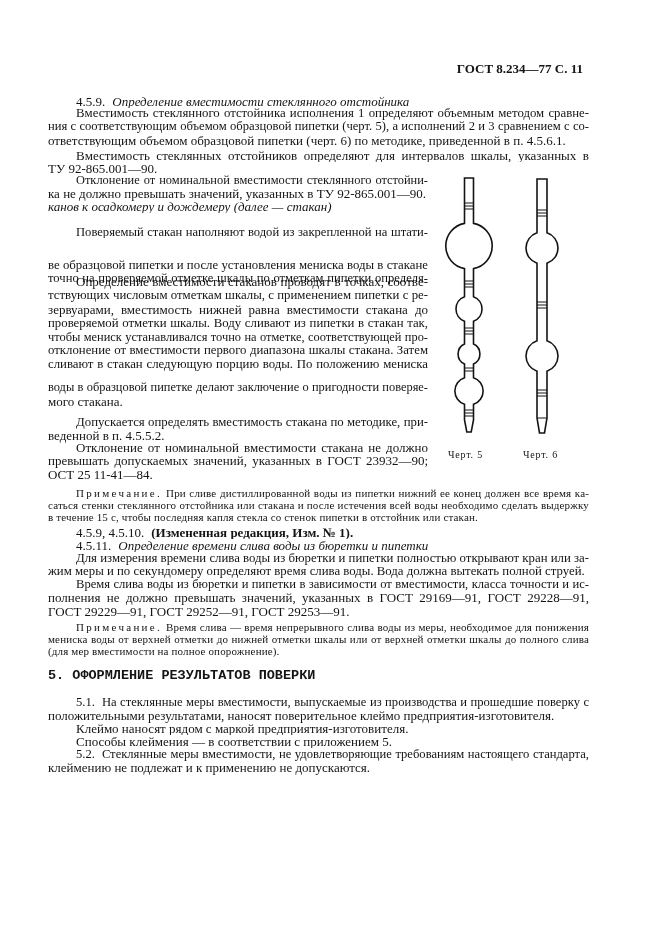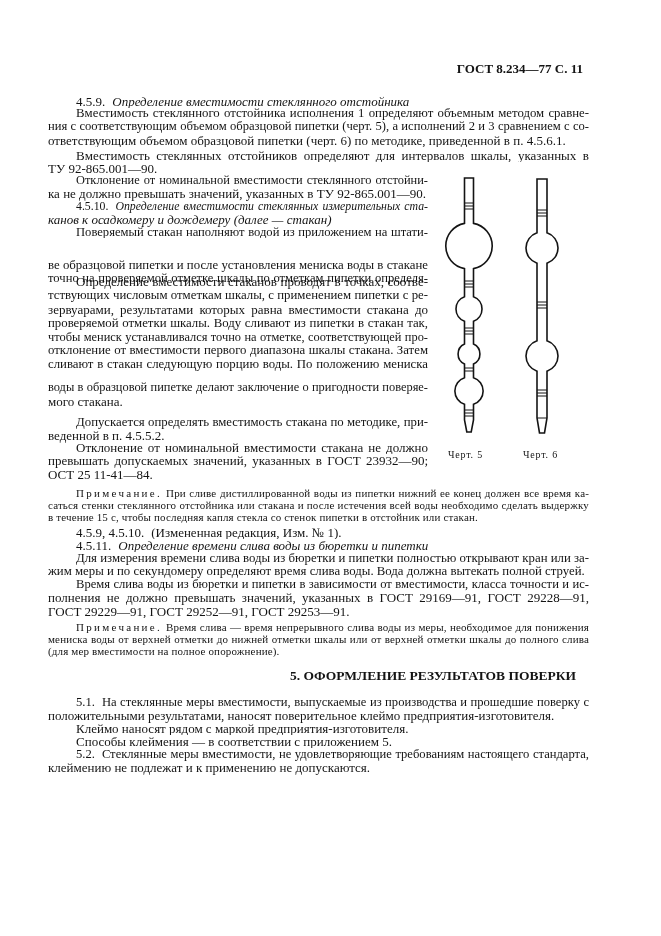--- a/index.html
+++ b/index.html
@@ -5,30 +5,30 @@
   html, body { margin: 0; padding: 0; background: #ffffff; }
   body { width: 661px; height: 936px; position: relative; overflow: hidden;
          font-family: "Liberation Serif", "DejaVu Serif", serif; color: #141414; }
   .blk { position: absolute; left: 48px; }
   .full { width: 541px; }
   .narrow { width: 380px; }
   .ln { height: 13.4px; line-height: 13.4px; font-size: 13px; overflow: hidden; white-space: normal; }
   .j { text-align: justify; text-align-last: justify; }
   .in { text-indent: 28px; }
   .it { font-style: italic; }
-  .b { font-weight: normal; }
+  .b { font-weight: bold; }
   .num { margin-right: 7px; }
   .note .ln { height: 12px; line-height: 12px; font-size: 11px; letter-spacing: 0.15px; }
   .spaced { letter-spacing: 2.3px; margin-right: 4px; }
   .p2tall .ln { height: 13.9px; line-height: 13.9px; }
   .p1tight .ln { height: 12.4px; line-height: 12.4px; }
   .hdr { position: absolute; top: 62px; left: 400px; width: 183px; text-align: right;
          font-weight: bold; font-size: 13px; line-height: 14px; }
-  .sec-head { position: absolute; top: 669px; left: 48px; width: 528px; text-align: right;
-              font-weight: bold; font-size: 13.5px; line-height: 14px; }
+  .sec-head { position: absolute; top: 669px; left: 48px; width: 528px; text-align: left;
+              font-weight: bold; font-size: 13.5px; line-height: 14px; font-family: Liberation Mono, monospace; }
   .figs { position: absolute; left: 0; top: 0; width: 661px; height: 936px; pointer-events: none; }
   .cap { position: absolute; top: 449px; font-size: 10px; letter-spacing: 0.8px; line-height: 12px; }
 </style>
 </head>
 <body>
 
 <div class="hdr">ГОСТ 8.234—77 С. 11</div>
 
 <div class="blk full" style="top:95px">
   <div class="ln in"><span class="num">4.5.9.</span><span class="it">Определение вместимости стеклянного отстойника</span></div>
@@ -41,32 +41,31 @@
 <div class="blk full" style="top:149px">
   <div class="ln j in">Вместимость стеклянных отстойников определяют для интервалов шкалы, указанных в</div>
   <div class="ln">ТУ 92-865.001—90.</div>
 </div>
 <div class="blk narrow" style="top:174px">
   <div class="ln j in" style="font-size: 12.4px;">Отклонение от номинальной вместимости стеклянного отстойни-</div>
   <div class="ln">ка не должно превышать значений, указанных в ТУ 92-865.001—90.</div>
 </div>
 
 <div class="blk narrow" style="top:200px">
-  <div class="ln j in" style="font-size: 11.8px;"><span class="num">4.5.10.</span><span class="it">Определение вместимости стеклянных измерительных ста-</span></div>
   <div class="ln it">канов к осадкомеру и дождемеру (далее — стакан)</div>
 </div>
 <div class="blk narrow p1tight" style="top:226px">
-  <div class="ln j in" style="font-size: 12.6px;">Поверяемый стакан наполняют водой из приложением на штати-</div>
+  <div class="ln j in" style="font-size: 12.6px;">Поверяемый стакан наполняют водой из закрепленной на штати-</div>
   <div class="ln j" style="font-size: 12.8px; margin-top: 21px;">ве образцовой пипетки и после установления мениска воды в стакане</div>
   <div class="ln j" style="font-size: 12.6px;">точно на проверяемой отметке шкалы по отметкам пипетки определя-</div>
 </div>
 <div class="blk narrow p2tall" style="top:275px">
   <div class="ln j in">Определение вместимости стаканов проводят в точках, соотве-</div>
   <div class="ln j" style="font-size: 12.8px;">тствующих числовым отметкам шкалы, с применением пипетки с ре-</div>
-  <div class="ln j">зервуарами, результатами которых равна вместимости стакана до</div>
+  <div class="ln j">зервуарами, вместимость нижней равна вместимости стакана до</div>
   <div class="ln j" style="font-size: 12.8px;">проверяемой отметки шкалы. Воду сливают из пипетки в стакан так,</div>
   <div class="ln j" style="font-size: 12.4px;">чтобы мениск устанавливался точно на отметке, соответствующей про-</div>
   <div class="ln j" style="font-size: 12.8px;">отклонение от вместимости первого диапазона шкалы стакана. Затем</div>
   <div class="ln j" style="font-size: 12.8px;">сливают в стакан следующую порцию воды. По положению мениска</div>
   <div class="ln j" style="font-size: 12.4px; margin-top: 9px;">воды в образцовой пипетке делают заключение о пригодности поверяе-</div>
   <div class="ln">мого стакана.</div>
 </div>
 <div class="blk narrow" style="top:416px">
   <div class="ln j in" style="font-size: 12.8px;">Допускается определять вместимость стакана по методике, при-</div>
   <div class="ln">веденной в п. 4.5.5.2.</div>

